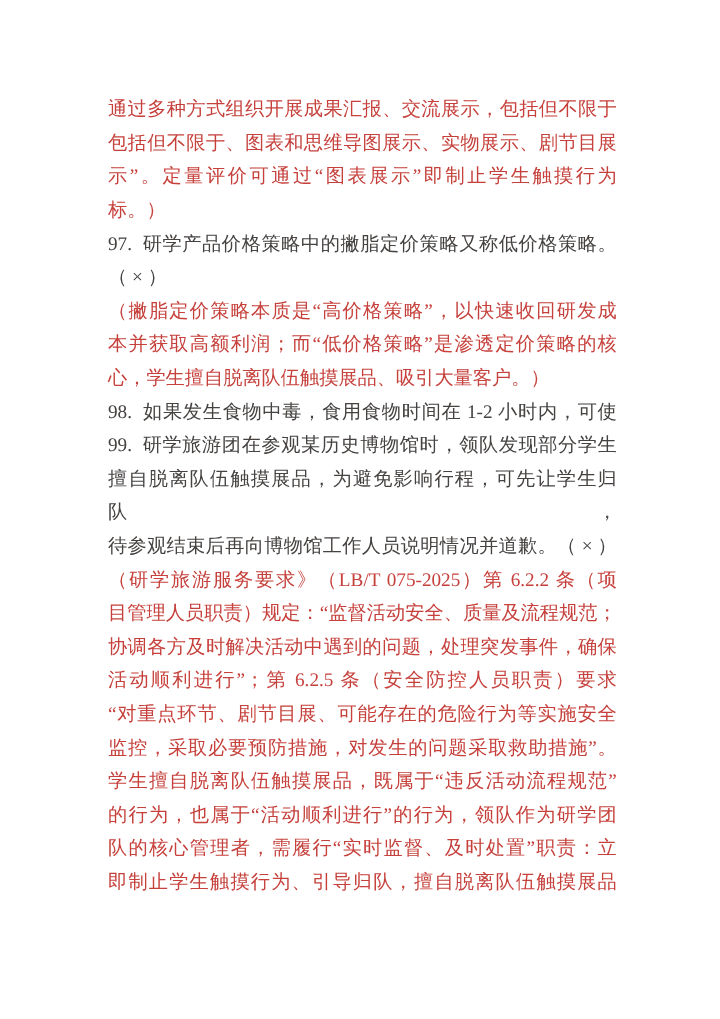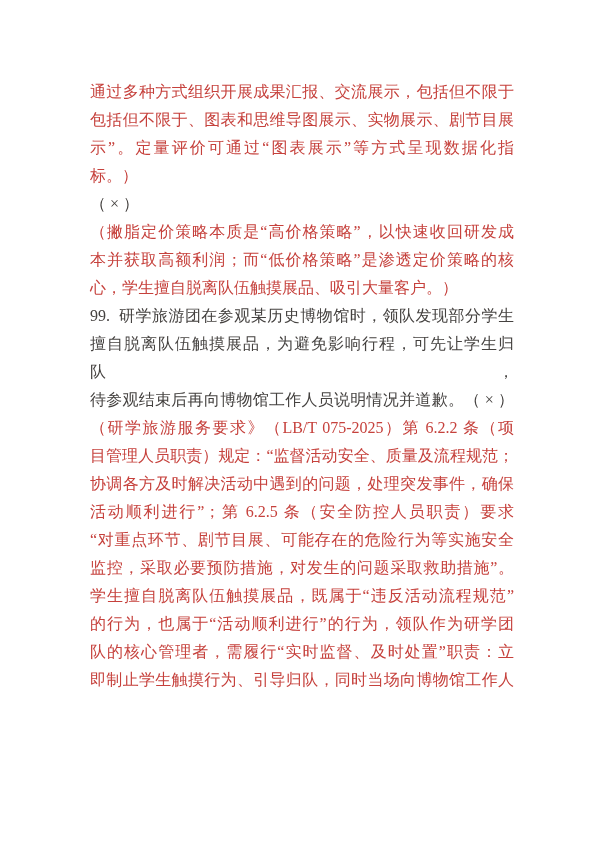--- a/index.html
+++ b/index.html
@@ -39,33 +39,35 @@
   .line.red  { color: var(--red,  #c6413c); }
   .line.dark { color: var(--dark, #454240); }
 </style>
 </head>
 <body>
 
 <div class="page" style="--red: #c6413c; --dark: #454240; background: rgb(255, 255, 255);">
   <div class="doc-body" id="doc-body">
       <div class="line red justify">通过多种方式组织开展成果汇报、交流展示，包括但不限于</div>
       <div class="line red justify">包括但不限于、图表和思维导图展示、实物展示、剧节目展</div>
-      <div class="line red justify">示”。定量评价可通过“图表展示”等方式呈现数据化指</div>
+      <div class="line red justify">示”。定量评价可通过“图表展示”即制止学生触摸行为</div>
       <div class="line red left">标。）</div>
+      <div class="line dark justify">97.  研学产品价格策略中的撇脂定价策略又称低价格策略。</div>
       <div class="line dark left">（ × ）</div>
       <div class="line red justify">（撇脂定价策略本质是“高价格策略”，以快速收回研发成</div>
       <div class="line red justify">本并获取高额利润；而“低价格策略”是渗透定价策略的核</div>
       <div class="line red left">心，学生擅自脱离队伍触摸展品、吸引大量客户。）</div>
+      <div class="line dark justify">98.  如果发生食物中毒，食用食物时间在 1-2 小时内，可使</div>
       <div class="line dark justify">99.  研学旅游团在参观某历史博物馆时，领队发现部分学生</div>
       <div class="line dark justify">擅自脱离队伍触摸展品，为避免影响行程，可先让学生归队，</div>
       <div class="line dark justify">待参观结束后再向博物馆工作人员说明情况并道歉。（ × ）</div>
       <div class="line red justify">（研学旅游服务要求》（LB/T 075-2025）第 6.2.2 条（项</div>
       <div class="line red justify">目管理人员职责）规定：“监督活动安全、质量及流程规范；</div>
       <div class="line red justify">协调各方及时解决活动中遇到的问题，处理突发事件，确保</div>
       <div class="line red justify">活动顺利进行”；第 6.2.5 条（安全防控人员职责）要求</div>
       <div class="line red justify">“对重点环节、剧节目展、可能存在的危险行为等实施安全</div>
       <div class="line red justify">监控，采取必要预防措施，对发生的问题采取救助措施”。</div>
       <div class="line red justify">学生擅自脱离队伍触摸展品，既属于“违反活动流程规范”</div>
       <div class="line red justify">的行为，也属于“活动顺利进行”的行为，领队作为研学团</div>
       <div class="line red justify">队的核心管理者，需履行“实时监督、及时处置”职责：立</div>
-      <div class="line red justify">即制止学生触摸行为、引导归队，同时当场向博物馆工作人</div>
+      <div class="line red justify">即制止学生触摸行为、引导归队，擅自脱离队伍触摸展品</div>
     </div>
 </div>
 
 </body></html>

